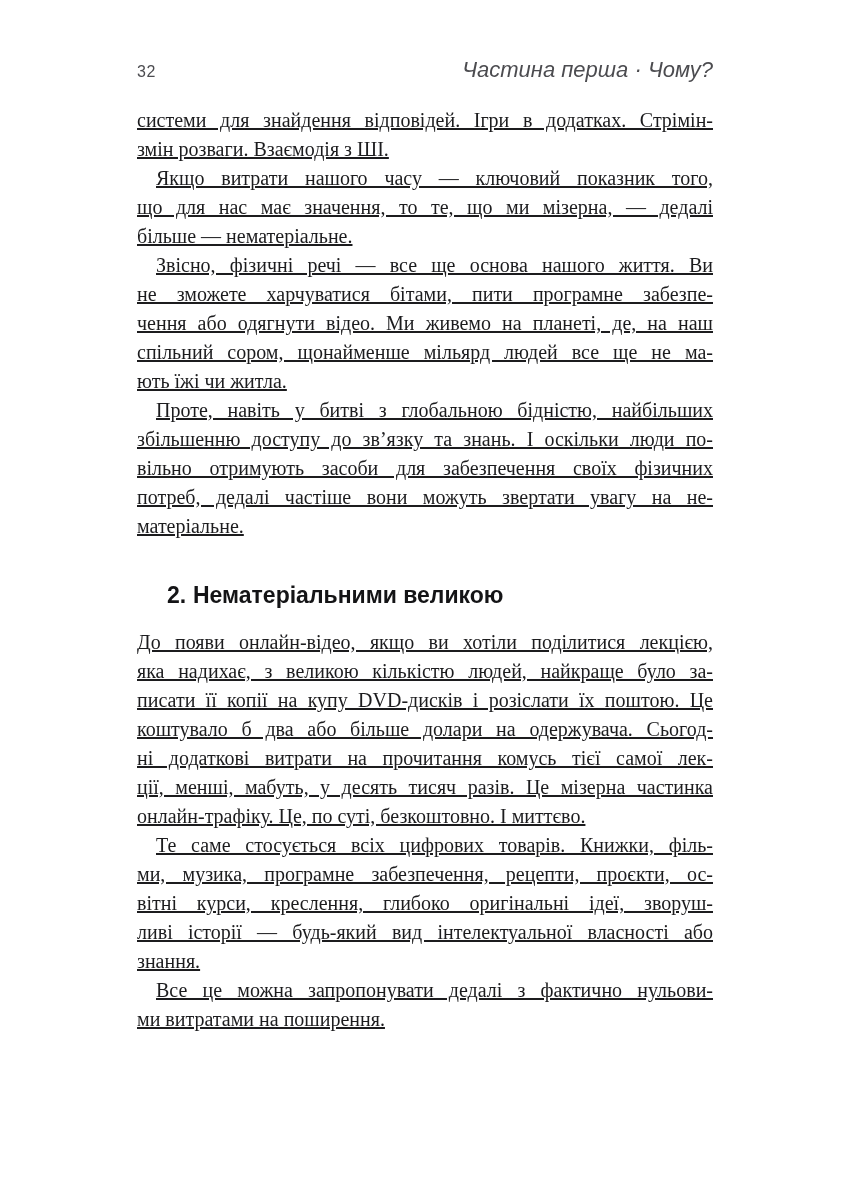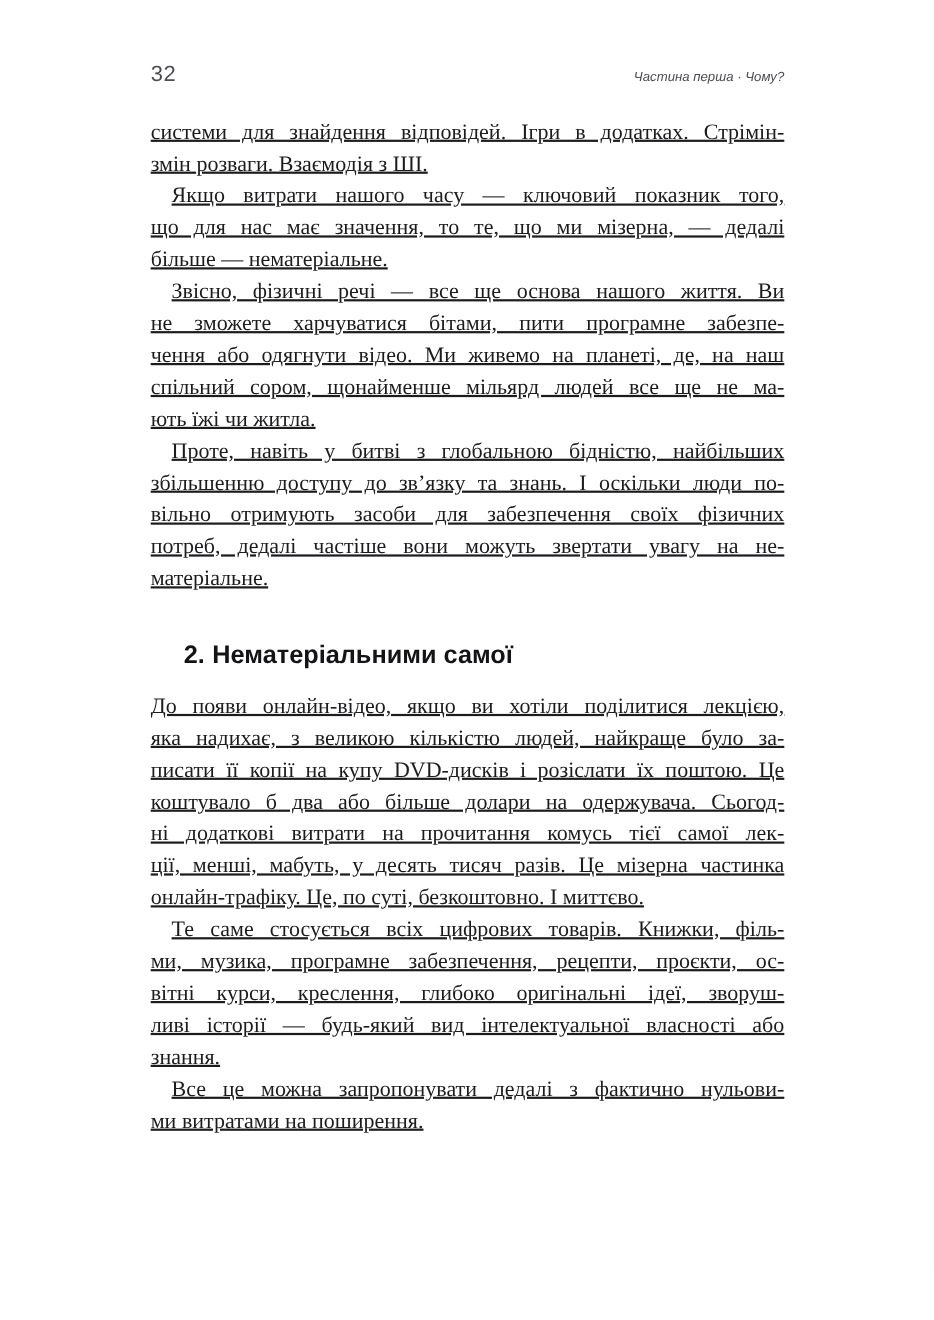--- a/index.html
+++ b/index.html
@@ -15,22 +15,22 @@
     position: absolute;
     top: 57px;
     left: 137px;
     width: 576px;
     display: flex;
     justify-content: space-between;
     align-items: baseline;
     font-family: "Liberation Sans", sans-serif;
     color: #4c4c50;
   }
-  .pagenum { font-size: 20px; letter-spacing: 0.5px; }
-  .runtitle { font-size: 12px; font-style: italic; }
+  .pagenum { font-size: 16px; letter-spacing: 0.5px; }
+  .runtitle { font-size: 22px; font-style: italic; }
   .text-block {
     position: absolute;
     top: 106px;
     left: 137px;
     width: 576px;
     color: #1c1c1e;
     font-size: 20px;
   }
   .para { margin: 0; text-decoration: underline; }
   .ln {
@@ -95,21 +95,21 @@
     <div class="para">
       <div class="ln ind">Проте, навіть у битві з глобальною бідністю, найбільших</div>
       <div class="ln">збільшенню доступу до зв’язку та знань. І оскільки люди по-</div>
       <div class="ln">вільно отримують засоби для забезпечення своїх фізичних</div>
       <div class="ln">потреб, дедалі частіше вони можуть звертати увагу на не-</div>
       <div class="ln last">матеріальне.</div>
     </div>
 
     <div class="heading">
       <span class="hnum">2.</span>
-      <div class="hline">Нематеріальними самої</div>
+      <div class="hline">Нематеріальними великою</div>
     </div>
 
     <div class="para">
       <div class="ln">До появи онлайн-відео, якщо ви хотіли поділитися лекцією,</div>
       <div class="ln">яка надихає, з великою кількістю людей, найкраще було за-</div>
       <div class="ln">писати її копії на купу DVD-дисків і розіслати їх поштою. Це</div>
       <div class="ln">коштувало б два або більше долари на одержувача. Сьогод-</div>
       <div class="ln">ні додаткові витрати на прочитання комусь тієї самої лек-</div>
       <div class="ln">ції, менші, мабуть, у десять тисяч разів. Це мізерна частинка</div>
       <div class="ln last">онлайн-трафіку. Це, по суті, безкоштовно. І миттєво.</div>

